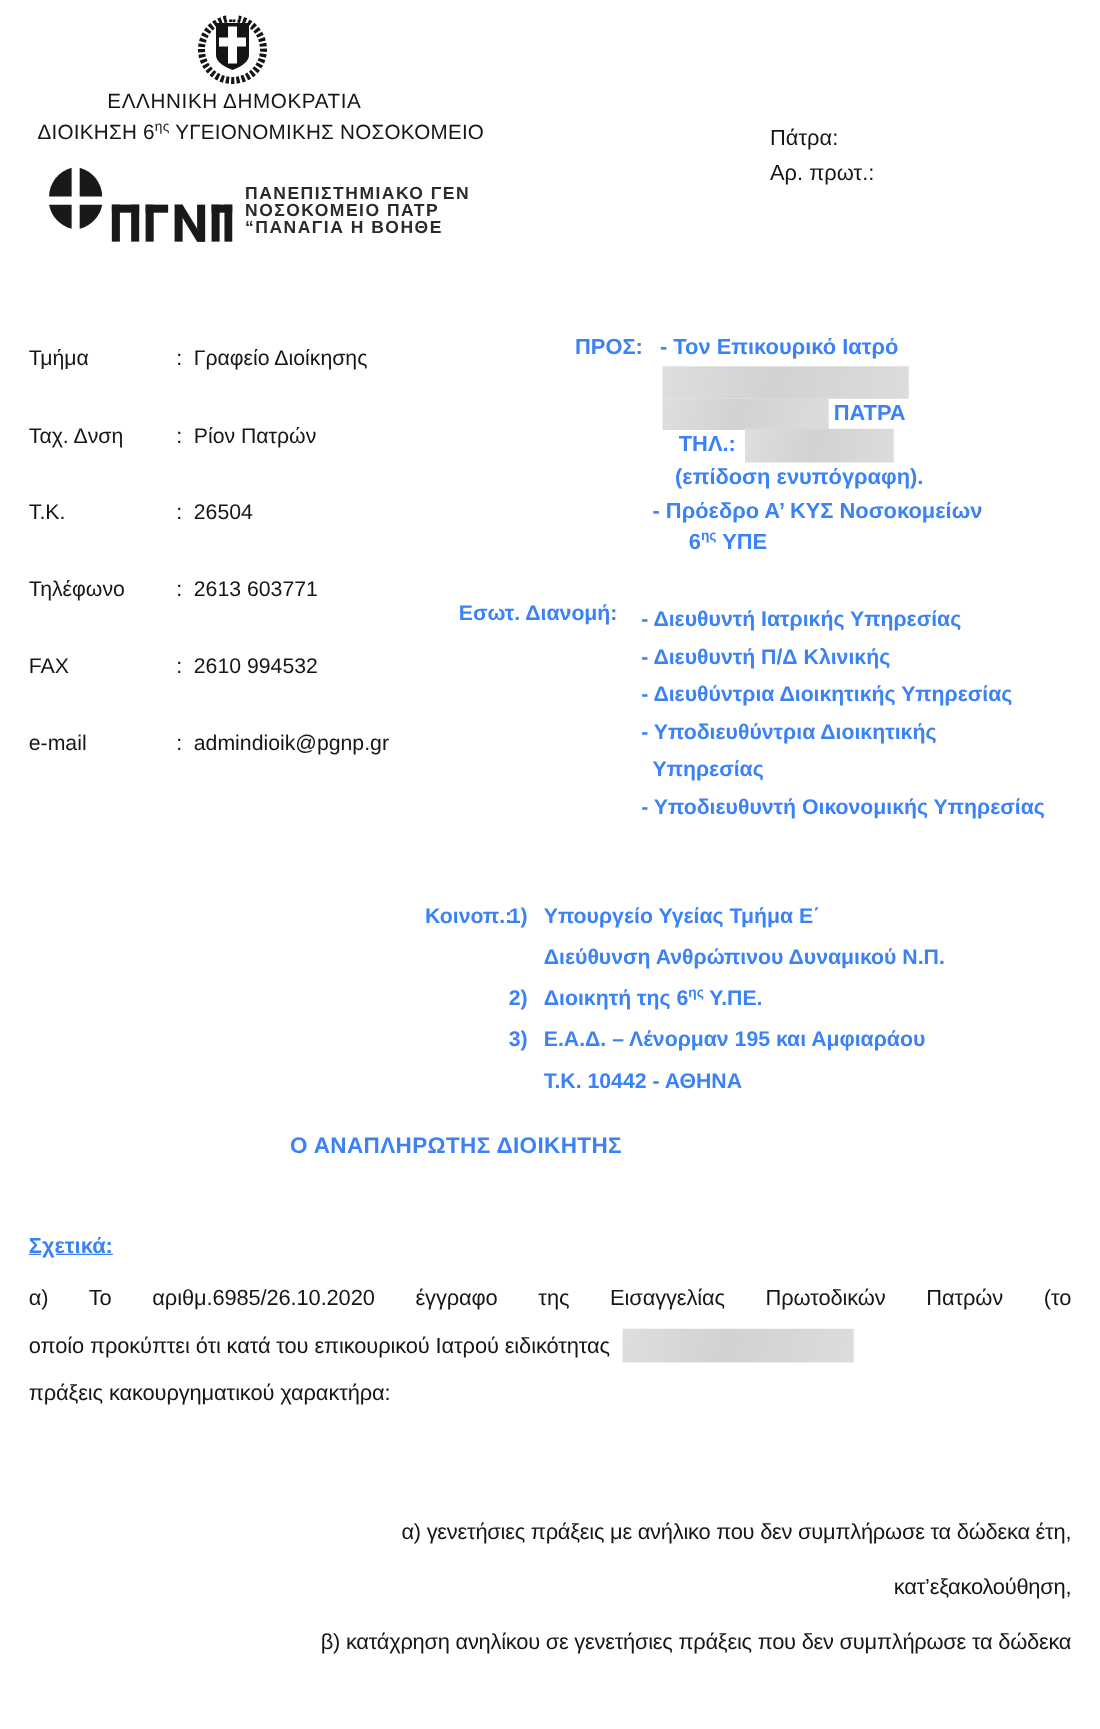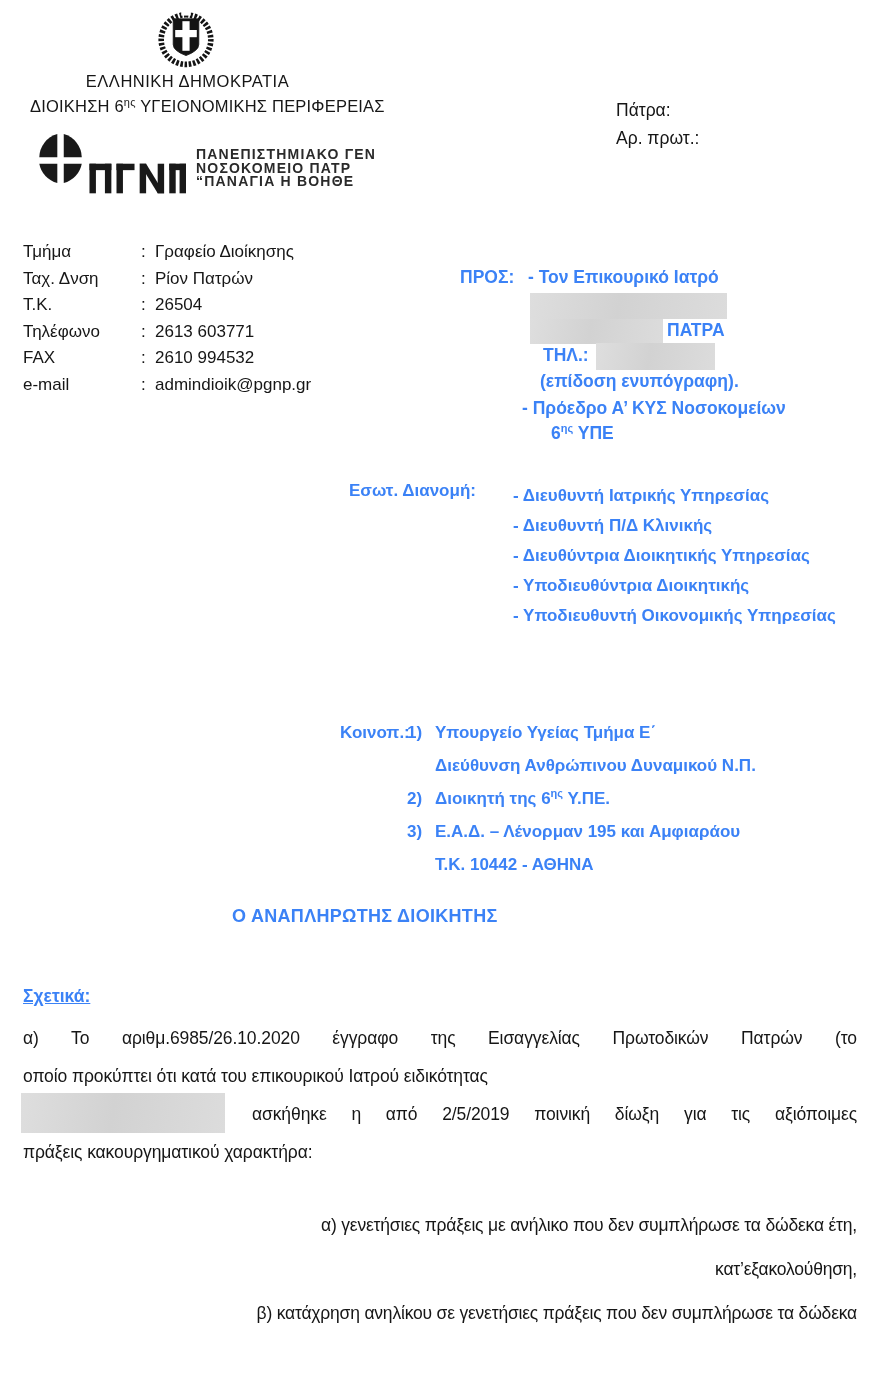--- a/index.html
+++ b/index.html
@@ -20,47 +20,47 @@
   .dateblock{left:585px;top:96px;font-size:17.5px;line-height:28px;margin-left:31px;}
 
   
   .logo{left:38px;top:132px;display:flex;align-items:flex-start;}
   .logo-mark{width:148px;height:66px;display:block;}
   .logo-name{margin:16px 0 0 10px;font-size:14px;font-weight:bold;color:#2a2a2a;
     line-height:13.5px;letter-spacing:1.2px;white-space:nowrap;}
 
   
   .contact{left:23px;top:239px;font-size:17px;line-height:26.5px;}
-  .crow{display:flex;}
+  .crow{display:flex;margin-top:35px;}
   .clabel{width:118px;flex:0 0 118px;}
   .ccolon{width:14px;flex:0 0 14px;text-align:left;}
 
   
   .recipient{left:460px;top:267px;width:420px;height:195px;font-size:17.5px;}
   .redact{background:linear-gradient(100deg,#dedede,#d2d2d2 45%,#dcdcdc);display:block;}
 
   
-  .dist-label{left:349px;top:481px;font-size:17px;}
+  .dist-label{left:367px;top:481px;font-size:17px;}
   .dist-items{left:513px;top:481px;font-size:17px;line-height:30px;white-space:nowrap;}
   .dist-cont{padding-left:9px;}
 
   
   .cc{left:340px;top:716px;font-size:17px;line-height:33px;display:grid;
       grid-template-columns:67px 28px auto;white-space:nowrap;}
   .cc .num{text-align:left;}
 
   
   .signature{left:232px;top:906px;font-size:18px;letter-spacing:.3px;}
 
   
   .related{left:23px;top:986px;font-size:17.5px;text-decoration:underline;}
   .bodytext{left:23px;top:1019px;width:834px;font-size:17.5px;line-height:38px;letter-spacing:-.1px;}
   .bline{height:38px;}
   .jl{text-align:justify;text-align-last:justify;}
-  .l3{display:flex;align-items:flex-start;flex-direction:column;}
+  .l3{display:flex;align-items:center;}
   .l3 .redact{width:185px;height:27px;margin-left:10px;}
   .l4{display:flex;align-items:flex-start;}
   .l4 .redact{width:204px;height:40px;margin:-2px 27px 0 -2px;flex:0 0 auto;}
   .l4 .fill{flex:1;display:block;text-align:justify;text-align-last:justify;}
 
   .subitems{left:23px;top:1203px;width:834px;font-size:17.5px;line-height:44px;letter-spacing:-.2px;text-align:right;}
   .ind1{padding-left:11px;}
   .ind2{padding-left:34px;}
   .ind0{padding-left:8px;}
 
@@ -74,21 +74,21 @@
 
   <svg class="abs emblem" viewBox="0 0 80 80">
     <circle cx="40" cy="42" r="31" fill="none" stroke="#141414" stroke-width="7" stroke-dasharray="3.2 2.1" transform="rotate(-90 40 42)" stroke-dashoffset="0"></circle>
     <rect x="34" y="2" width="12" height="10" fill="#fff"></rect>
     <path d="M24 16 h32 v32 q0 8 -16 14 q-16 -6 -16 -14 z" fill="#141414" stroke="#141414"></path>
     <rect x="35.5" y="19" width="9" height="37" fill="#fff"></rect>
     <rect x="26.5" y="30" width="27" height="9" fill="#fff"></rect>
   </svg>
 
   <div class="abs republic">ΕΛΛΗΝΙΚΗ  ΔΗΜΟΚΡΑΤΙΑ</div>
-  <div class="abs admin"><span>ΔΙΟΙΚΗΣΗ 6</span><sup class="ord">ης</sup><span>  ΥΓΕΙΟΝΟΜΙΚΗΣ ΠΕΡΙΦΕΡΕΙΑΣ</span></div>
+  <div class="abs admin"><span>ΔΙΟΙΚΗΣΗ 6</span><sup class="ord">ης</sup><span>  ΥΓΕΙΟΝΟΜΙΚΗΣ ΝΟΣΟΚΟΜΕΙΟ</span></div>
 
   <div class="abs dateblock">
     <div>Πάτρα:</div>
     <div>Αρ. πρωτ.:</div>
   </div>
 
   <div class="abs logo">
     <svg class="logo-mark" viewBox="0 0 230 100">
       <g fill="#191919">
         <path d="M30 2 a38 38 0 0 0 -28 36 h28 z"></path>
@@ -164,20 +164,21 @@
     <span class="abs b" style="left:62px;top:131px;">-  Πρόεδρο  Α’ ΚΥΣ Νοσοκομείων</span>
     <span class="abs b" style="left:91px;top:156px;"><span>6</span><sup class="ord">ης</sup><span> ΥΠΕ</span></span>
   </div>
 
   <div class="abs dist-label b">Εσωτ. Διανομή:</div>
   <div class="abs dist-items b">
     <div>- Διευθυντή Ιατρικής Υπηρεσίας</div>
     <div>- Διευθυντή  Π/Δ  Κλινικής</div>
     <div>-  Διευθύντρια Διοικητικής Υπηρεσίας</div>
     <div>- Υποδιευθύντρια Διοικητικής</div>
+    <div class="dist-cont">Υπηρεσίας</div>
     <div>- Υποδιευθυντή Οικονομικής Υπηρεσίας</div>
   </div>
 
   <div class="abs cc b">
     <span>Κοινοπ.:</span>
     <span class="num">1)</span>
     <span>Υπουργείο Υγείας Τμήμα Ε΄</span>
 
     <span></span>
       <span></span>
@@ -199,24 +200,20 @@
   <div class="abs signature b">Ο ΑΝΑΠΛΗΡΩΤΗΣ ΔΙΟΙΚΗΤΗΣ</div>
 
   <div class="abs related b">Σχετικά:</div>
 
   <div class="abs bodytext">
     <div class="bline jl">α) Το αριθμ.6985/26.10.2020 έγγραφο της Εισαγγελίας Πρωτοδικών Πατρών (το</div>
     <div class="bline l3">
       <span>οποίο προκύπτει ότι κατά του επικουρικού Ιατρού ειδικότητας</span>
       <span class="redact"></span>
     </div>
-    <div class="bline l4">
-      <span class="redact"></span>
-      <span class="fill">ασκήθηκε  η από 2/5/2019 ποινική δίωξη για τις αξιόποιμες</span>
-    </div>
     <div class="bline">πράξεις κακουργηματικού χαρακτήρα:</div>
   </div>
 
   <div class="abs subitems">
     <div class="ind1">α) γενετήσιες πράξεις με ανήλικο που δεν συμπλήρωσε τα δώδεκα έτη,</div>
     <div class="ind2">κατ’εξακολούθηση,</div>
     <div class="ind0">β) κατάχρηση ανηλίκου σε γενετήσιες πράξεις που δεν συμπλήρωσε τα δώδεκα</div>
     <div class="ind2">έτη, κατ’εξακολούθηση και</div>
   </div>
 

